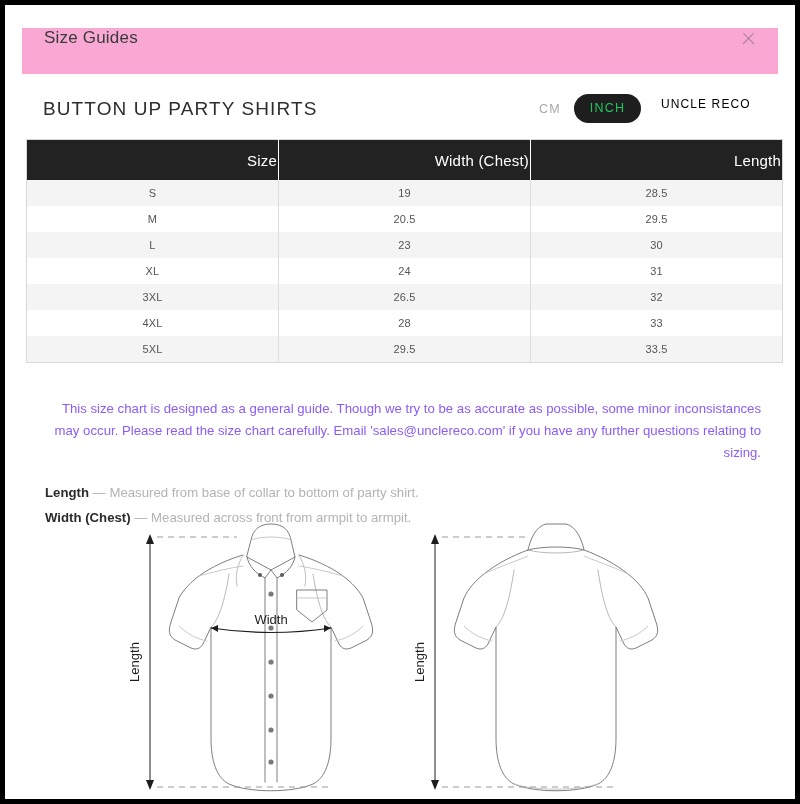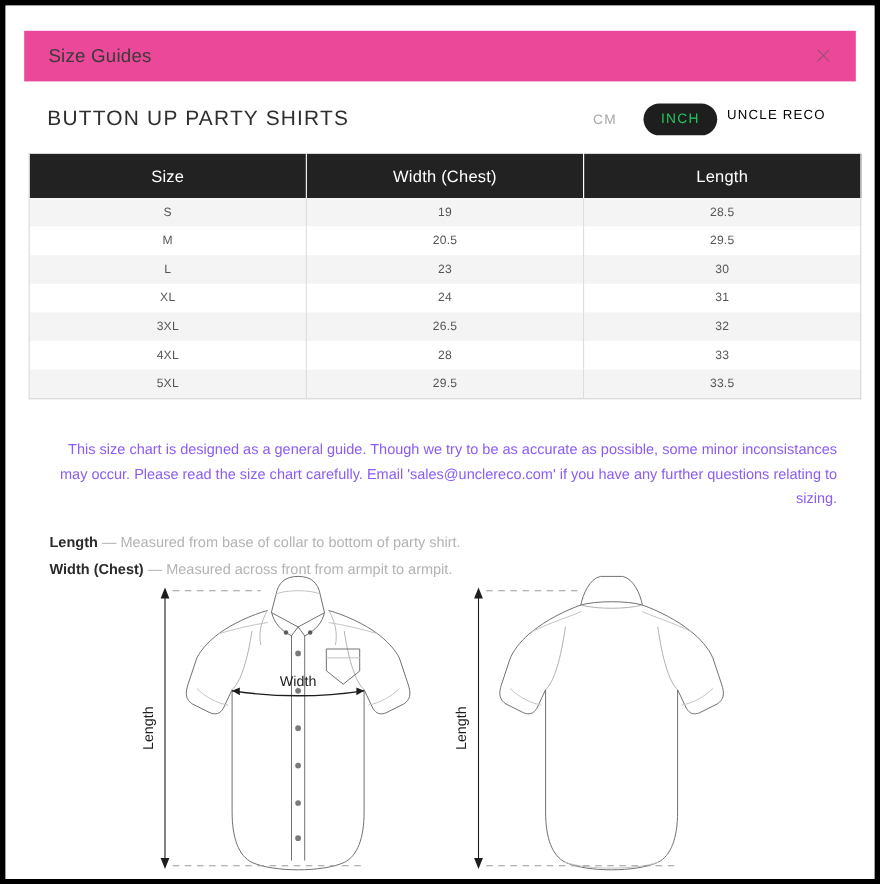--- a/index.html
+++ b/index.html
@@ -23,23 +23,22 @@
     box-sizing: border-box;
   }
 
   
   .modal-titlebar {
     position: absolute;
     left: 17px;
     top: 23px;
     width: 756px;
     height: 46px;
-    background: #ec4899;
+    background: #f9a8d4;
     display: flex;
-    align-items: center;
     justify-content: space-between;
     box-sizing: border-box;
     padding: 0 18px 0 22px;
   }
   .modal-title {
     font-size: 17px;
     color: #3a3a3a;
     letter-spacing: 0.2px;
   }
   .close-icon {
@@ -76,21 +75,21 @@
     letter-spacing: 1.1px;
     color: #2e2e2e;
     flex: 0 0 auto;
   }
   .unit-toggle {
     position: absolute;
     left: 492px;
     top: 3px;
     display: flex;
     align-items: center;
-    gap: 20px;
+    gap: 9px;
   }
   .unit-cm {
     font-size: 12.5px;
     letter-spacing: 1.2px;
     color: #a8a8a8;
     padding: 4px 4px;
     cursor: pointer;
   }
   .unit-inch {
     font-size: 12.5px;
@@ -122,20 +121,21 @@
     border: 1px solid #d8d8d8;
   }
   .size-table th {
     background: #222222;
     color: #ffffff;
     font-weight: normal;
     font-size: 15px;
     height: 38px;
     border-right: 1px solid #ffffff;
     letter-spacing: 0.2px;
+    text-align: right;
   }
   .size-table th:last-child { border-right: none; }
   .size-table td {
     text-align: center;
     font-size: 11px;
     color: #555555;
     height: 24px;
     border-right: 1px solid #dddddd;
     letter-spacing: 0.2px;
   }

